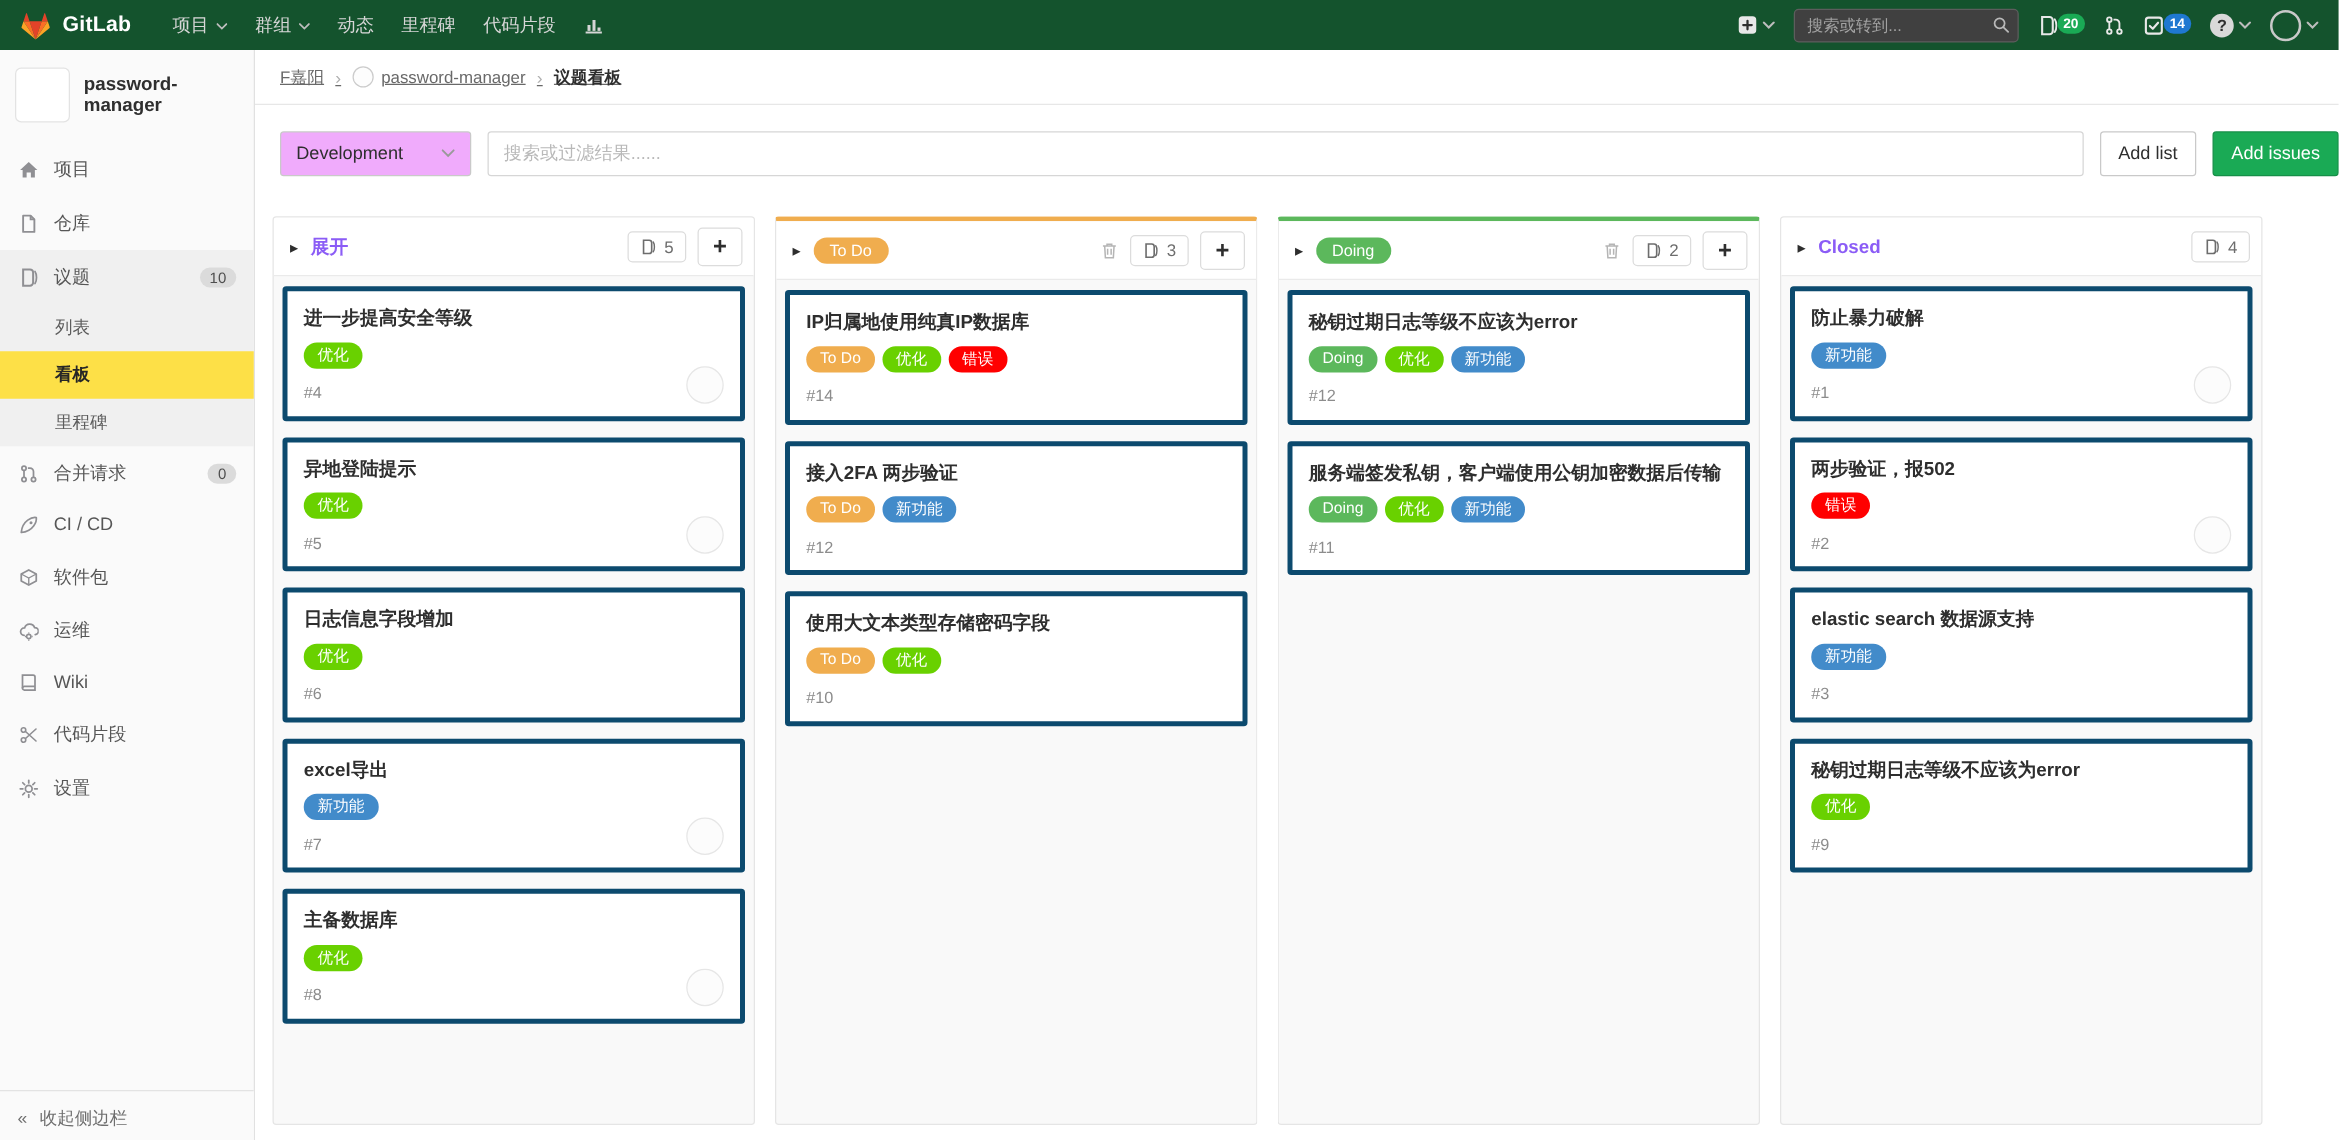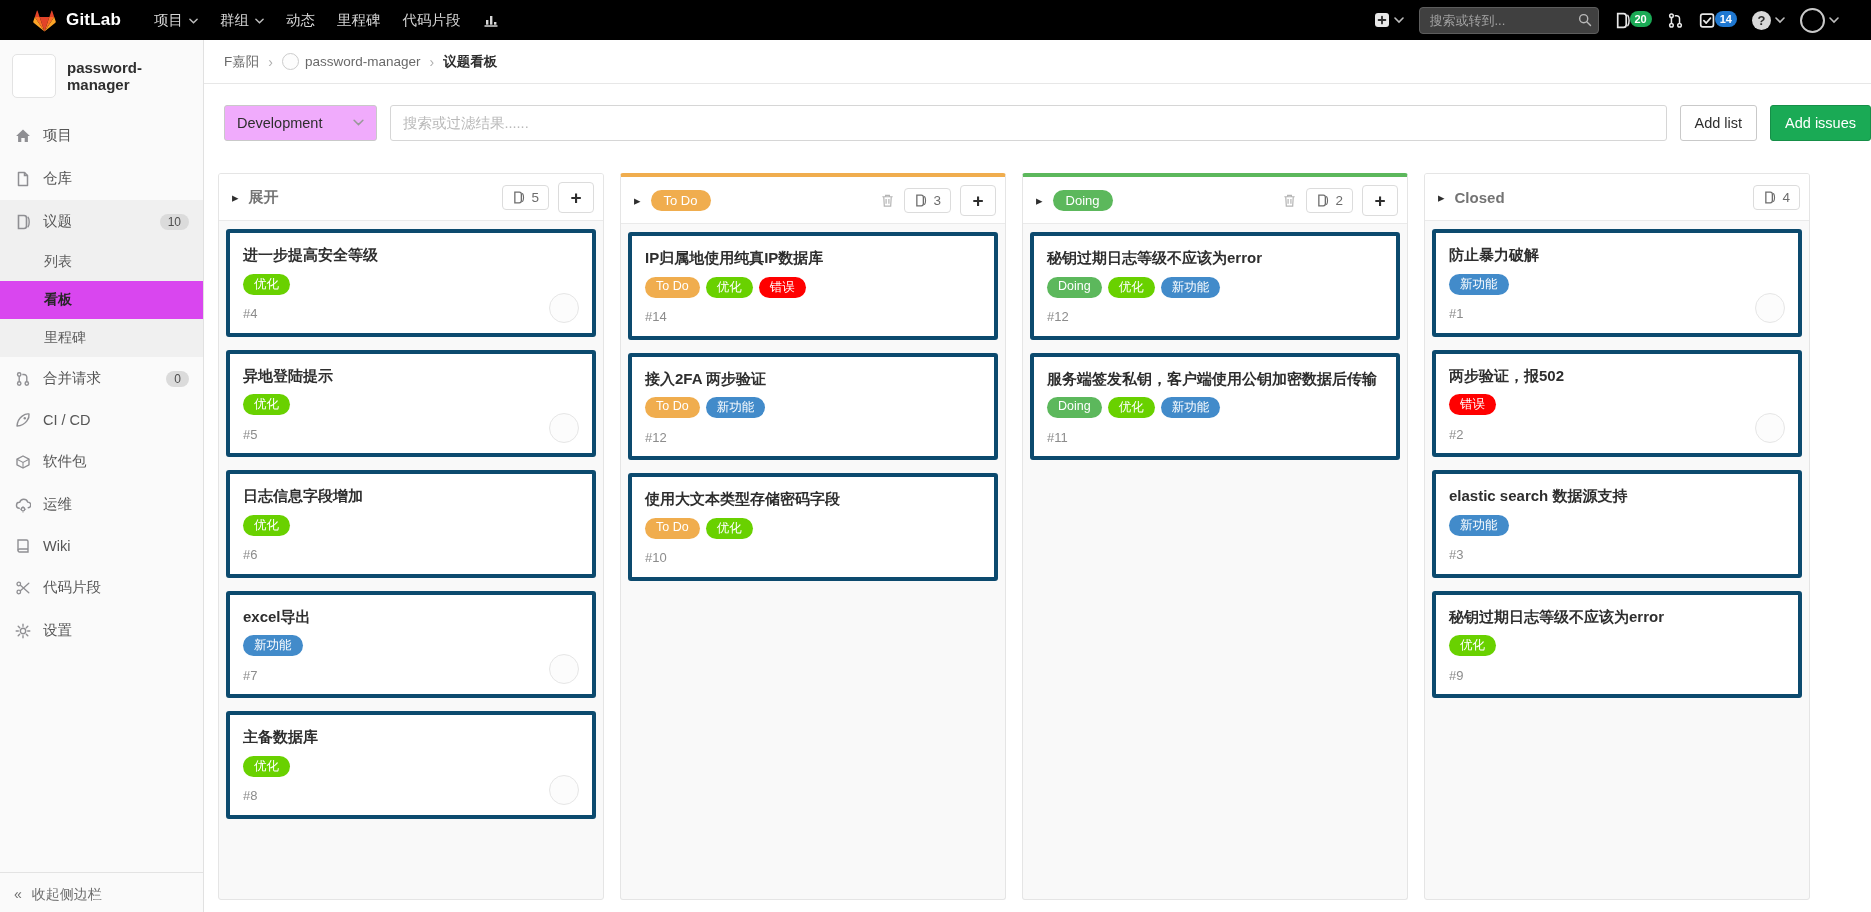--- a/index.html
+++ b/index.html
@@ -5,22 +5,22 @@
   html,body{margin:0;padding:0;}
   body{
     width:1871px;height:912px;overflow:hidden;background:#fff;
     font-family:"Liberation Sans","DejaVu Sans",sans-serif;
     -webkit-font-smoothing:antialiased;color:#2e2e2e;position:relative;
   }
   .icn{display:inline-flex;align-items:center;justify-content:center;flex:none;}
   .icn svg{display:block;}
 
   
-  .navbar{position:absolute;top:0;left:0;width:100%;height:40px;background:#000000;
-    display:flex;align-items:center;padding:0 32px;box-sizing:border-box;z-index:50;justify-content:space-between;}
+  .navbar{position:absolute;top:0;left:0;width:100%;height:40px;background:#14532d;
+    display:flex;align-items:center;padding:0 16px;box-sizing:border-box;z-index:50;justify-content:space-between;}
   .nv-logo{display:flex;align-items:center;gap:9px;margin-right:22px;}
   .nv-logo-text{color:#fff;font-size:17px;font-weight:700;letter-spacing:.2px;}
   .nv-menu{display:flex;align-items:center;height:100%;}
   .nv-item{display:flex;align-items:center;gap:6px;padding:0 11px;height:100%;
     color:#d6d6d6;font-size:14.5px;cursor:pointer;}
   .nv-right{margin-left:auto;display:flex;align-items:center;gap:15px;}
   .nv-iconbtn{display:flex;align-items:center;gap:4px;color:#e8e8e8;cursor:pointer;}
   .nv-search{position:relative;width:180px;height:27px;}
   .nv-search input{width:100%;height:100%;box-sizing:border-box;background:#404040;
     border:1px solid #5d5d5d;border-radius:4px;color:#ddd;font-size:13px;
@@ -38,31 +38,31 @@
   .sidebar{position:absolute;top:40px;left:0;width:204px;bottom:0;background:#fafafa;
     border-right:1px solid #e1e1e1;box-sizing:border-box;z-index:40;}
   .sb-context{display:flex;align-items:center;gap:11px;padding:14px 14px 16px 12px;}
   .sb-avatar{width:42px;height:42px;background:#fff;border:1px solid #e3e3e3;border-radius:5px;flex:none;}
   .sb-project{font-size:15px;font-weight:700;color:#2f2f2f;}
   .sb-item{display:flex;align-items:center;gap:11px;padding:12px 14px;font-size:14.5px;
     color:#565656;cursor:pointer;}
   .sb-item .icn{width:18px;color:#8f8f93;}
   .sb-sub{padding:10px 14px 10px 44px;font-size:14px;color:#5c5c5c;}
   .sb-sec{background:#f0f0f0;}
-  .sb-active{background:#d946ef;font-weight:700;color:#262626;}
+  .sb-active{background:#fde047;font-weight:700;color:#262626;}
   .sb-badge{margin-left:auto;background:#dbdbdb;color:#4e4e4e;border-radius:10px;
     padding:1px 8px;font-size:12px;font-weight:400;}
   .sb-collapse{position:absolute;bottom:0;left:0;right:0;height:26px;overflow:hidden;
     border-top:1px solid #e3e3e3;padding:13px 14px 0;box-sizing:content-box;
     color:#6e6e6e;font-size:14px;display:flex;gap:10px;cursor:pointer;background:#fafafa;}
 
   
   .main{position:absolute;top:40px;left:204px;right:0;bottom:0;overflow:hidden;}
   .breadcrumbs{height:43px;border-bottom:1px solid #e7e7e7;display:flex;align-items:center;
-    padding:0 20px;font-size:13.5px;color:#696969;}
+    padding:0 20px;font-size:13.5px;color:#696969;text-decoration:underline;}
   .bc-sep{color:#afafaf;margin:0 9px;font-size:14px;}
   .bc-avatar{width:17px;height:17px;border-radius:50%;border:1px solid #ccc;box-sizing:border-box;
     margin-right:6px;background:#fdfdfd;}
   .bc-current{color:#2e2e2e;font-weight:700;}
   .bc-link{cursor:pointer;}
   .bc-proj{display:flex;align-items:center;cursor:pointer;}
 
   .toolbar{display:flex;align-items:center;gap:13px;padding:21px 0 20px 20px;}
   .tb-select{width:153px;height:36px;border:1px solid #c9c9c9;border-radius:3px;background:#f0abfc;
     display:flex;align-items:center;padding:0 12px;box-sizing:border-box;font-size:14.5px;
@@ -76,21 +76,21 @@
   .btn-outline{background:#fff;border:1px solid #c9c9c9;color:#2e2e2e;}
   .btn-green{border:1px solid #168f48;color:#fff;}
 
   
   .board{display:flex;align-items:stretch;gap:16px;padding:12px 0 0 14px;height:727px;}
   .col{width:386px;flex:none;background:#f9f9f9;border:1px solid #e5e5e5;border-radius:3px;
     box-sizing:border-box;display:flex;flex-direction:column;overflow:hidden;}
   .col-header{background:#fff;border-bottom:1px solid #eaeaea;height:46px;flex:none;
     display:flex;align-items:center;gap:10px;padding:0 9px 0 13px;}
   .col-caret{font-size:13px;color:#2e2e2e;cursor:pointer;line-height:1;}
-  .col-title{font-size:15px;font-weight:700;color:#737373;}
+  .col-title{font-size:15px;font-weight:700;color:#8b5cf6;}
   .col-pill{color:#fff;font-size:13px;padding:3px 13px;border-radius:12px;}
   .col-right{margin-left:auto;display:flex;align-items:center;gap:9px;}
   .col-trash{color:#b5b5b5;cursor:pointer;}
   .col-count{display:flex;align-items:center;gap:6px;border:1px solid #dcdcdc;border-radius:4px;
     padding:4px 9px;color:#6d6d6d;font-size:13.5px;background:#fff;}
   .col-add{width:36px;height:31px;border:1px solid #dcdcdc;border-radius:4px;background:#fff;
     font-size:19px;font-weight:700;color:#2e2e2e;line-height:1;cursor:pointer;padding:0;}
   .col-body{padding:8px 7px;flex:1;overflow:hidden;}
   .card{background:#fff;border:4px solid #0c4a6e;border-radius:3px;margin-bottom:13px;
     padding:12px 13px 9px;cursor:pointer;}

